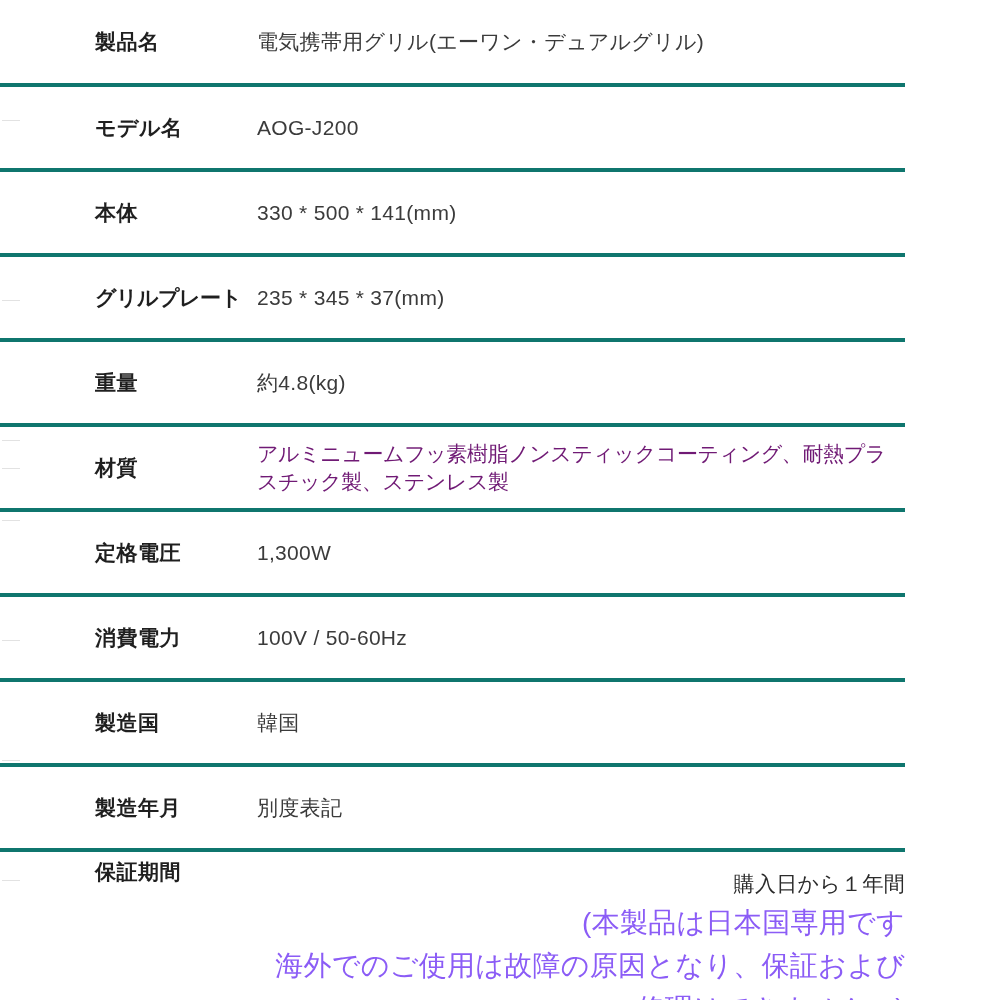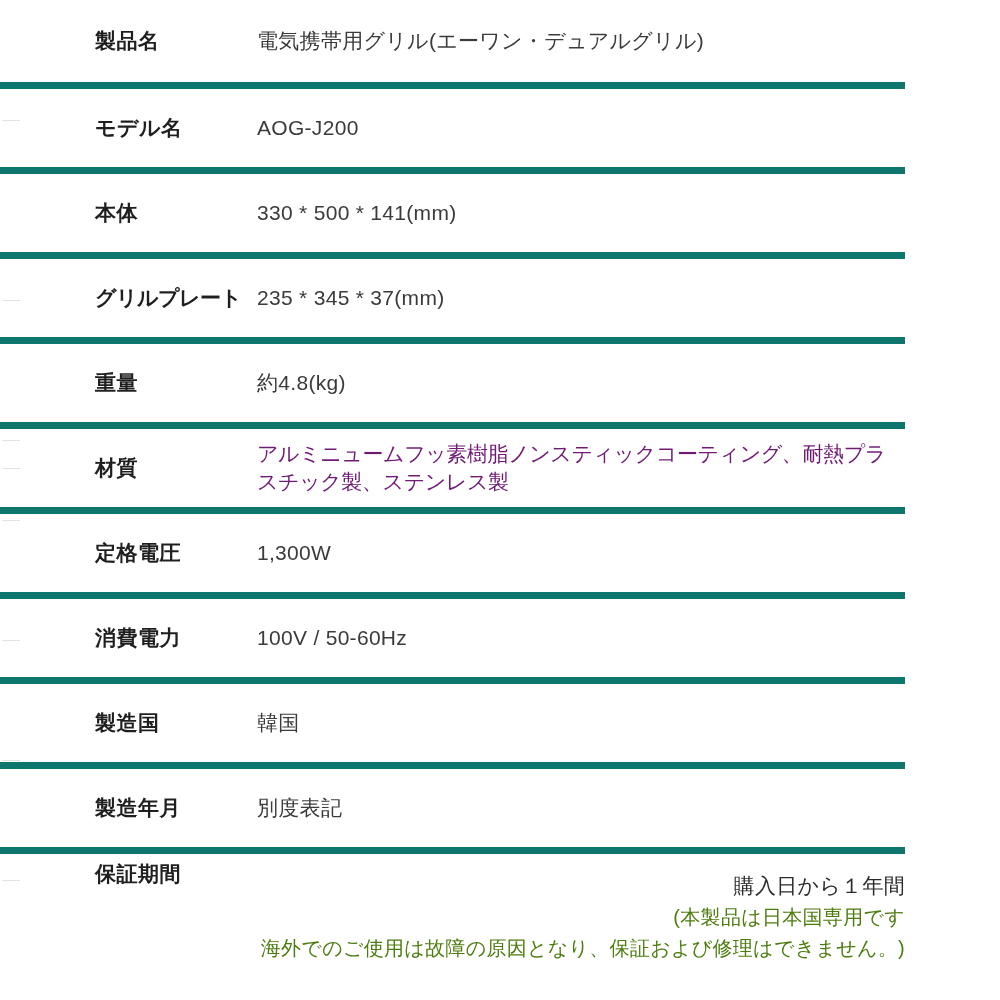--- a/index.html
+++ b/index.html
@@ -41,21 +41,21 @@
     background: #e2e2e2;
   }
 
   table.spec-table {
     width: 100%;
     border-collapse: collapse;
     table-layout: fixed;
   }
 
   table.spec-table tr {
-    border-bottom: 7px solid #0f766e;
+    border-bottom: 4px solid #0f766e;
   }
   table.spec-table tr:last-child {
     border-bottom: none;
   }
 
   th.spec-label {
     width: 150px;
     text-align: left;
     font-weight: bold;
     font-size: 21px;
@@ -100,22 +100,22 @@
   .warranty-value {
     display: block;
     line-height: 1.55;
   }
   .warranty-value .line-main {
     font-size: 21px;
     color: #2b2b2b;
     display: block;
   }
   .warranty-value .line-note {
-    font-size: 20px;
-    color: #4d7c0f;
+    font-size: 28px;
+    color: #8b5cf6;
     display: block;
   }
 
   tr.r-warranty th.spec-label {
     vertical-align: top;
     padding-top: 6px;
   }
   tr.r-warranty td.spec-value {
     vertical-align: top;
     padding-top: 16px;

